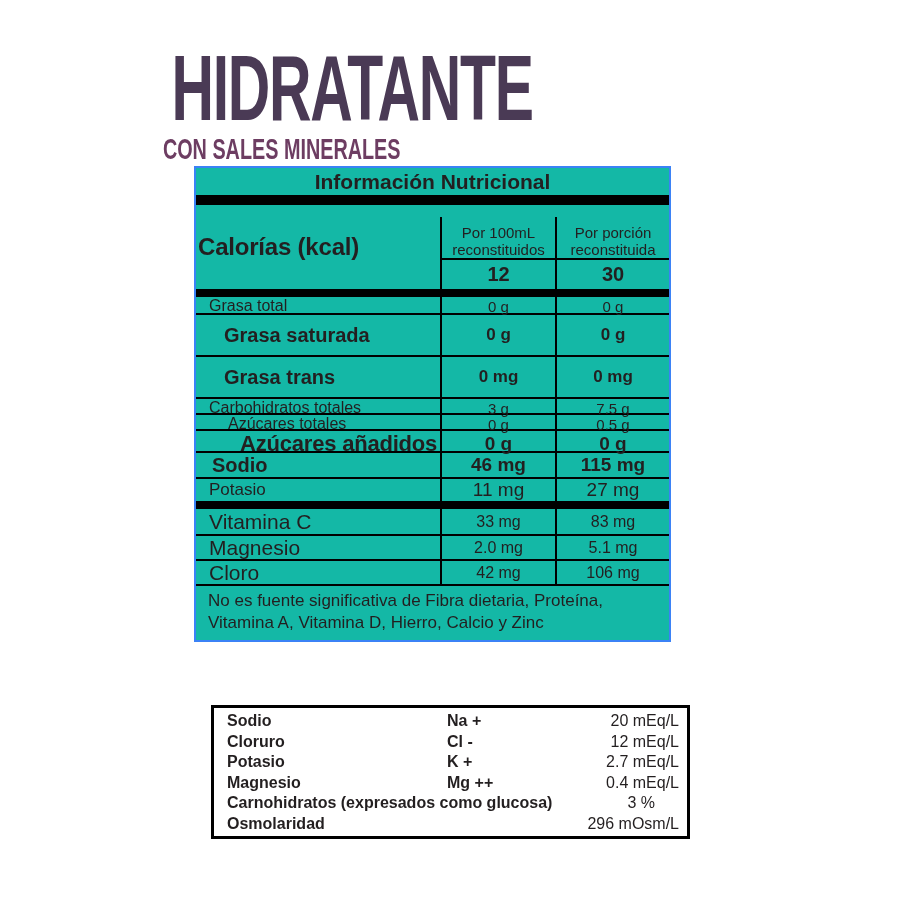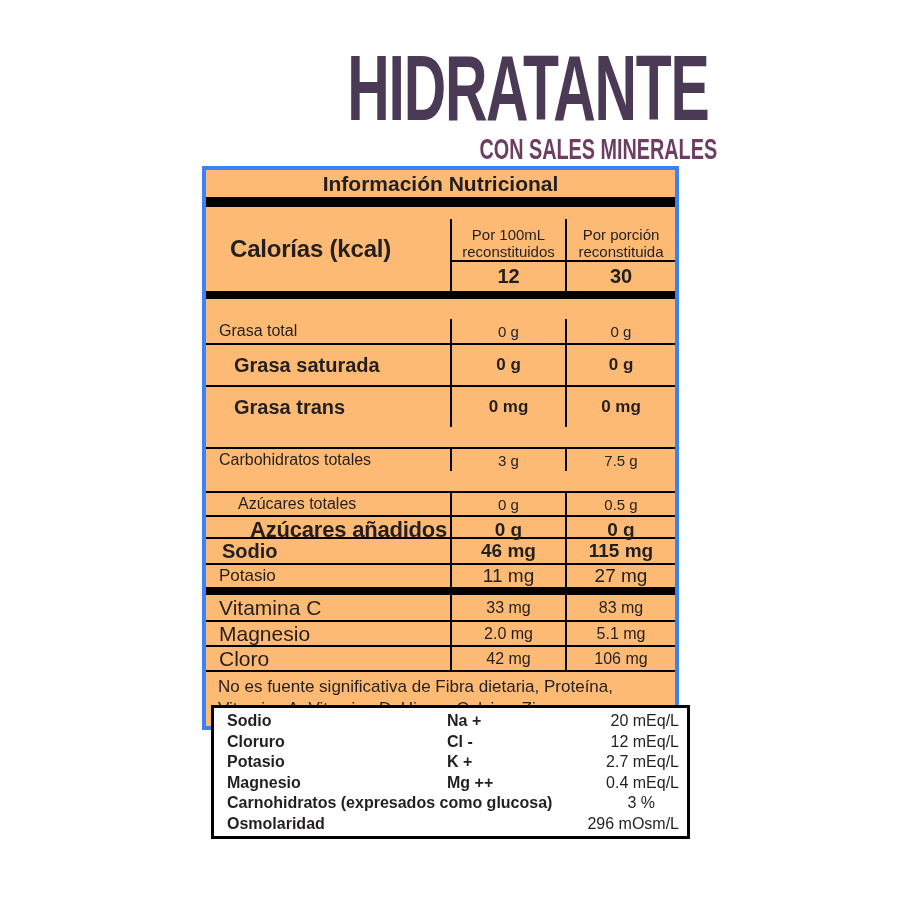--- a/index.html
+++ b/index.html
@@ -1,67 +1,67 @@
 <!DOCTYPE html>
 <html><head>
 <meta charset="utf-8">
 <style>
   * { margin:0; padding:0; box-sizing:border-box; }
   html,body { background:#ffffff; }
   body { font-family:"Liberation Sans", sans-serif; color:#231f20; }
   .canvas { position:relative; width:900px; height:900px; background:#ffffff; overflow:hidden; }
 
   
-  .brand { position:absolute; top:42px; left:0; width:864px; text-align:right; }
+  .brand { position:absolute; top:42px; left:16px; width:864px; text-align:left; }
   .brand-title {
     font-size:92px; font-weight:700; line-height:1.0; letter-spacing:-2px;
     color:#4a3a55; transform:scaleX(0.64); transform-origin:50% 50%;
     white-space:nowrap;
   }
   .brand-subtitle {
     margin-top:-2px; font-size:30px; font-weight:700; letter-spacing:0px;
     color:#6d3d62; transform:scaleX(0.66); transform-origin:50% 50%;
     white-space:nowrap;
   }
 
   
   .panel-main {
-    position:absolute; left:202px; top:166px; width:477px;
-    border:4px solid #3b82f6; background:#fdba74;
+    position:absolute; left:194px; top:166px; width:477px;
+    border:2px solid #3b82f6; background:#14b8a6;
   }
   .p-title {
     text-align:center; font-weight:700; font-size:21px; line-height:26px;
     border-bottom:2px solid #000; padding-top:1px;
   }
   .serving { padding:5px 12px 4px 13px; height:56px; }
   .serving-size { font-size:17px; line-height:21px; }
   .servings-per { font-size:20px; line-height:25px; }
   .bar { height:8px; background:#000; }
 
   .cal { display:grid; grid-template-columns:244px 115px 1fr; grid-template-rows:55px 29px; }
   .cal-label {
-    grid-row:1 / 3; display:flex; align-items:center; padding-left:24px;
+    grid-row:1 / 3; display:flex; align-items:center; padding-left:2px;
     font-weight:700; font-size:24px; letter-spacing:-0.2px;
   }
   .cal-h {
     border-left:2px solid #000; border-bottom:2px solid #000;
     display:flex; flex-direction:column; justify-content:center; align-items:center;
     text-align:center; font-size:15px; line-height:17px; padding-top:6px;margin-top:12px;
   }
   .cal-v {
     border-left:2px solid #000; display:flex; justify-content:center; align-items:center;
     font-weight:700; font-size:20px;
   }
 
   .rows-group .row { display:grid; grid-template-columns:244px 115px 1fr; }
   .rows-group .row + .row { border-top:2px solid #000; }
   .lab { display:flex; align-items:center; padding-left:13px; }
   .val { border-left:2px solid #000; display:flex; align-items:center; justify-content:center; }
 
-  .r-reg        { height:24px;margin-top:20px; }
+  .r-reg        { height:16px; }
   .r-reg .lab   { font-size:16px; }
   .r-reg .val   { font-size:15px; }
   .r-bold       { height:42px; }
   .r-bold .lab  { font-size:20px; font-weight:700; padding-left:28px; }
   .r-bold .val  { font-size:17px; font-weight:700; }
   .r-ind .lab   { padding-left:32px; }
   .r-xbold      { height:22px; }
   .r-xbold .lab { font-size:22px; font-weight:700; padding-left:44px; letter-spacing:-0.2px; }
   .r-xbold .val { font-size:19px; font-weight:700; }
   .r-sodio      { height:26px; }

